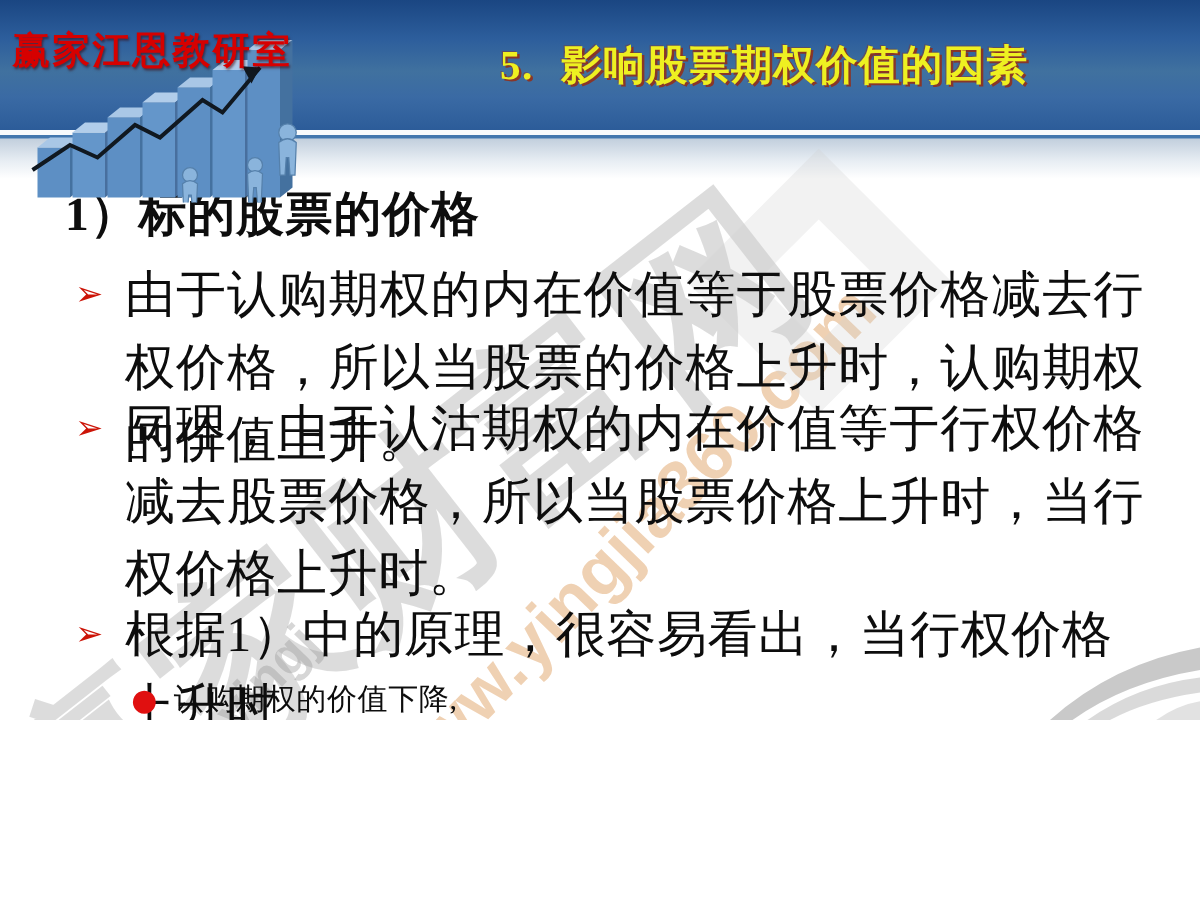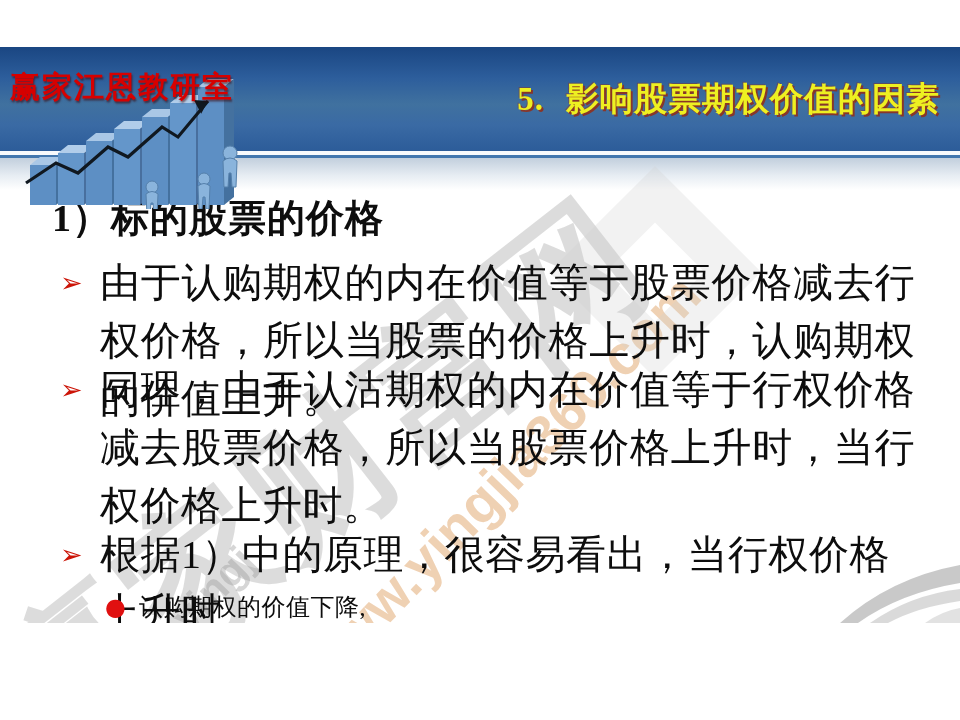--- a/index.html
+++ b/index.html
@@ -1,39 +1,39 @@
 <!DOCTYPE html>
 <html><head>
 <meta charset="utf-8">
 <style>
   * { margin:0; padding:0; box-sizing:border-box; }
   html,body { width:960px; height:720px; overflow:hidden; }
   body { font-family:"Liberation Serif","DejaVu Serif",serif; background:#ffffff; }
 
-  .slide { position:relative; width:960px; height:576px; background:#ffffff; overflow:hidden;margin-top:47px; }
+  .slide { position:relative; width:960px; height:576px; background:#ffffff; overflow:hidden; }
 
   
   .header-band {
     position:absolute; left:0; top:0; width:960px; height:104px;
     background:linear-gradient(180deg,#1a4682 0%,#2d5e9c 30%,#40719f 55%,#3a6aa4 75%,#2c5c99 100%);
   }
   .header-white-line { position:absolute; left:0; top:104px; width:960px; height:4px; background:#f8fafc; }
   .header-blue-line  { position:absolute; left:0; top:108px; width:960px; height:3px; background:#4377ae; }
   .header-fade {
     position:absolute; left:0; top:111px; width:960px; height:32px;
     background:linear-gradient(180deg,#c2cfdd 0%,#e7edf3 55%,#ffffff 100%);
   }
   .brand-red {
     position:absolute; left:10px; top:20px; z-index:6;
     font-size:30px; font-weight:bold; letter-spacing:2px;
     color:#d60000; text-shadow:1px 2px 2px rgba(60,0,0,.55);
   }
   .slide-title {
     position:absolute; left:400px; top:30px; width:540px; z-index:6;
-    font-size:33px; font-weight:bold; text-align:right; letter-spacing:1px;
+    font-size:33px; font-weight:bold; text-align:left; letter-spacing:1px;
     color:#eef021;
     text-shadow:2px 2px 0 rgba(150,45,20,.85), -1px -1px 0 rgba(150,45,20,.4);
   }
   .slide-title .title-num { margin-right:22px; }
   .growth-img { position:absolute; left:12px; top:14px; z-index:4; }
 
   
   .wm { position:absolute; pointer-events:none; white-space:nowrap; z-index:1; font-family:"Liberation Sans",sans-serif; }
   .wm-brand { left:-60px; top:330px; width:760px; font-size:150px; font-weight:bold;
               color:#8f8f8f; opacity:.30; transform:rotate(-38deg); letter-spacing:4px; }

